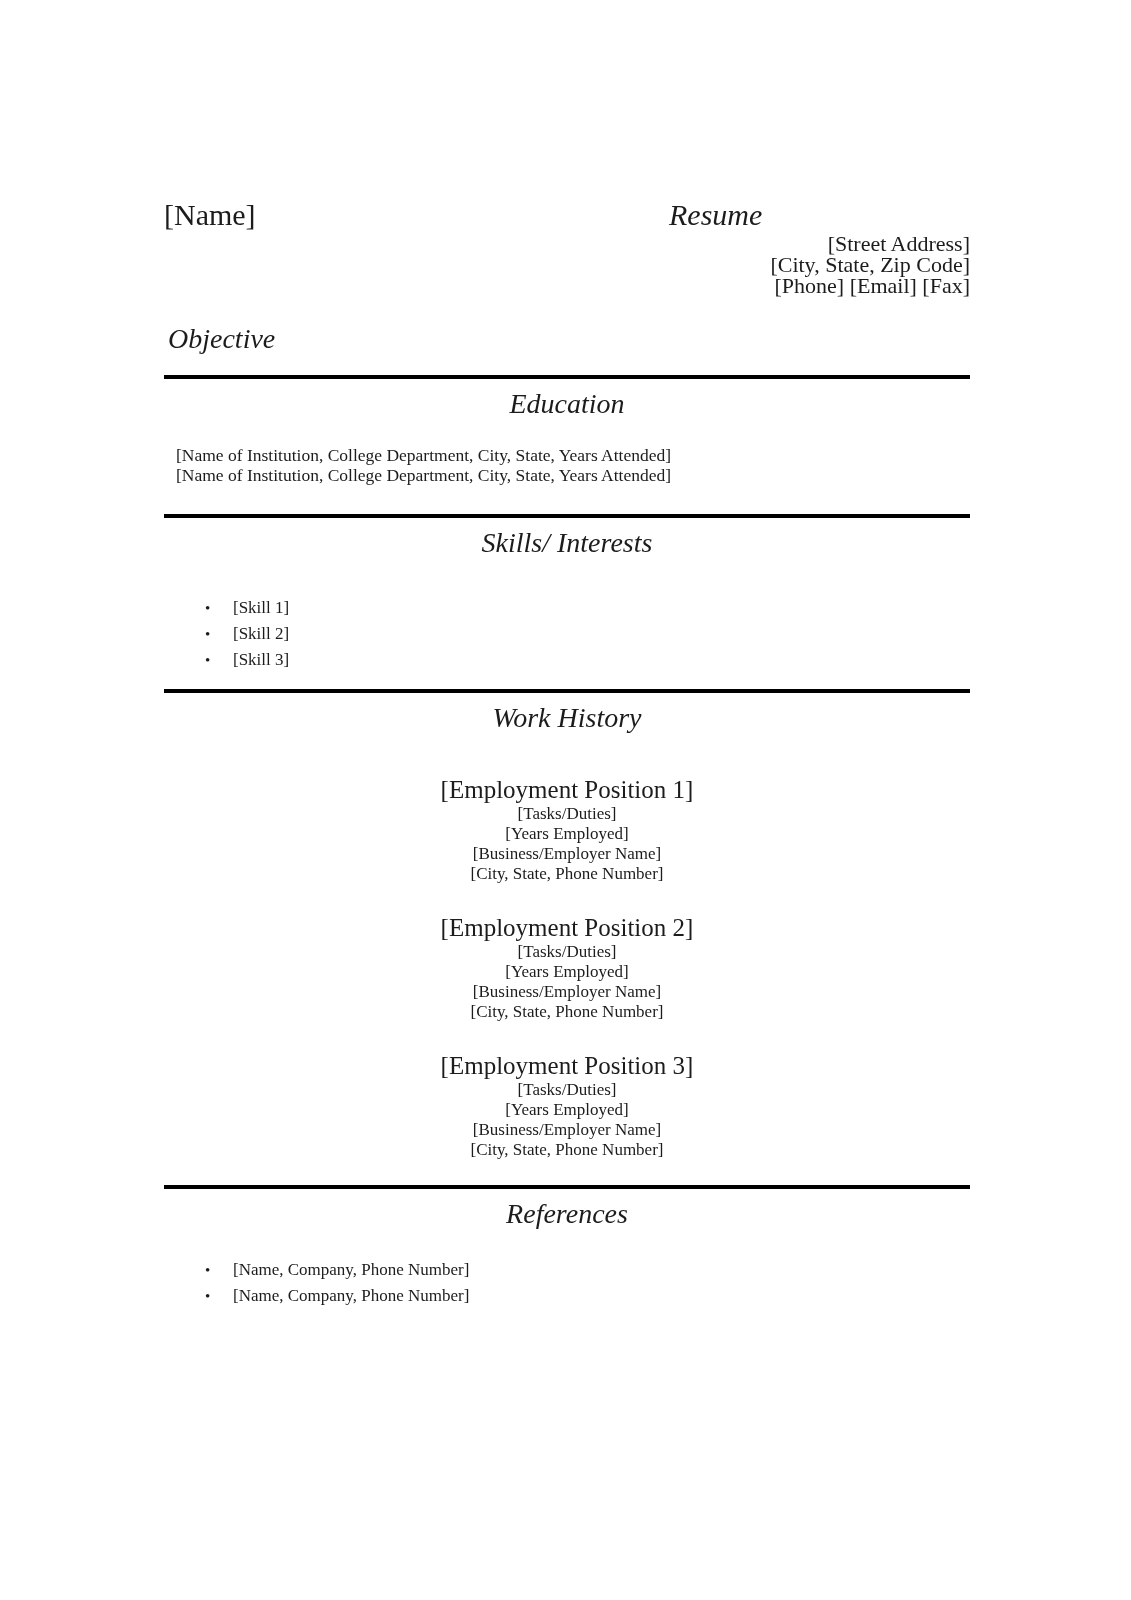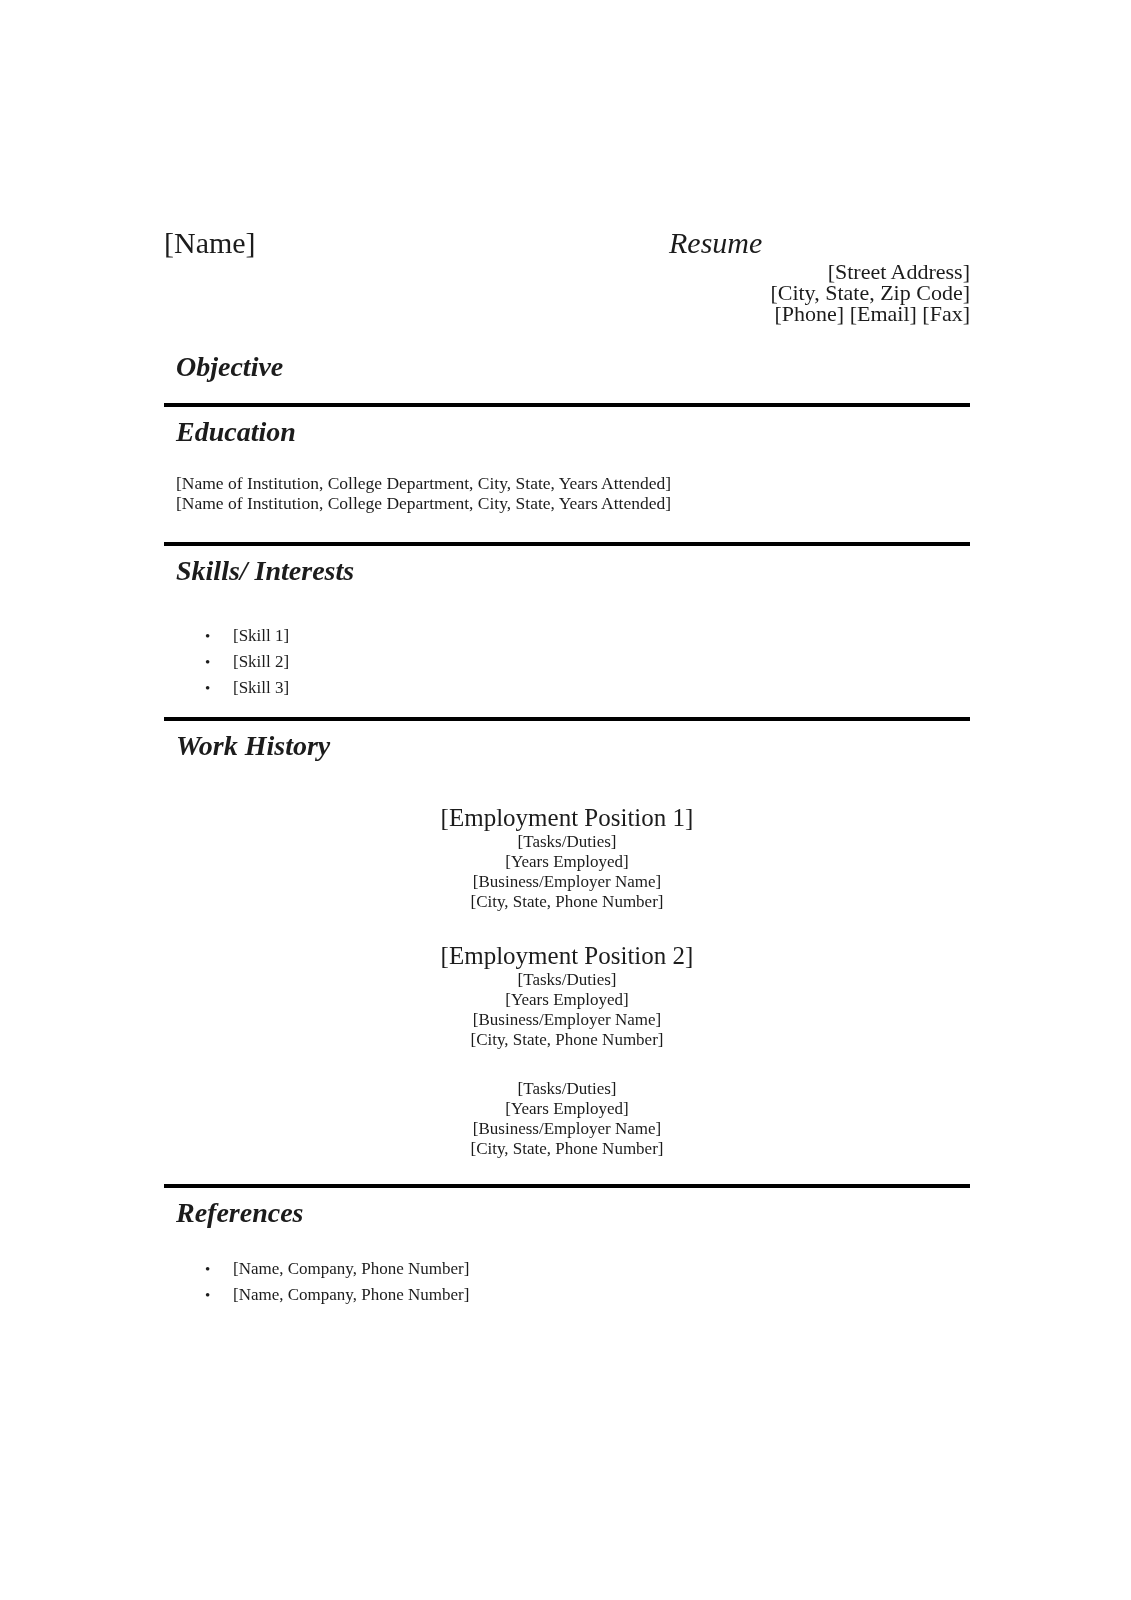--- a/index.html
+++ b/index.html
@@ -12,40 +12,40 @@
     color: #1c1c1c;
     overflow: hidden;
   }
   .doc {
     position: absolute;
     left: 164px;
     top: 196px;
     width: 806px;
   }
   
-  .hdr { position: relative; margin-top: 28px; }
+  .hdr { position: relative; }
   .hdr-name { font-size: 30px; line-height: 37px; }
   .hdr-title {
     position: absolute;
     left: 505px;
     top: 0;
     font-size: 30px;
     line-height: 37px;
     font-style: italic;
   }
   .addr { font-size: 22px; line-height: 21px; text-align: right; }
   
   .sec-h {
-    margin: 12px;
+    margin: 4px;
     font-size: 28px;
     line-height: 34px;
     font-style: italic;
-    font-weight: bold;
+    font-weight: normal;
   }
-  .sec-h.after-rule { margin-top: 8px; }
+  .sec-h.after-rule { margin-top: 8px; text-align: center; }
   .sec-h.first { margin-top: 26px; }
   
   .rule { height: 4px; background: #000000; }
   .rule.r1 { margin-top: 19px; }
   .rule.r2 { margin-top: 29px; }
   .rule.r3 { margin-top: 16px; }
   .rule.r4 { margin-top: 25px; }
   
   .body-p {
     margin: 24px 0 0 0;
@@ -130,20 +130,21 @@
 
     <div class="position">
       <div class="pos-title">[Employment Position 2]</div>
       <div class="pos-detail">[Tasks/Duties]</div>
       <div class="pos-detail">[Years Employed]</div>
       <div class="pos-detail">[Business/Employer Name]</div>
       <div class="pos-detail">[City, State, Phone Number]</div>
     </div>
 
     <div class="position">
+      <div class="pos-title">[Employment Position 3]</div>
       <div class="pos-detail">[Tasks/Duties]</div>
       <div class="pos-detail">[Years Employed]</div>
       <div class="pos-detail">[Business/Employer Name]</div>
       <div class="pos-detail">[City, State, Phone Number]</div>
     </div>
 
     <div class="rule r4"></div>
 
     <h2 class="sec-h after-rule">References</h2>
     <div class="blist refs">

